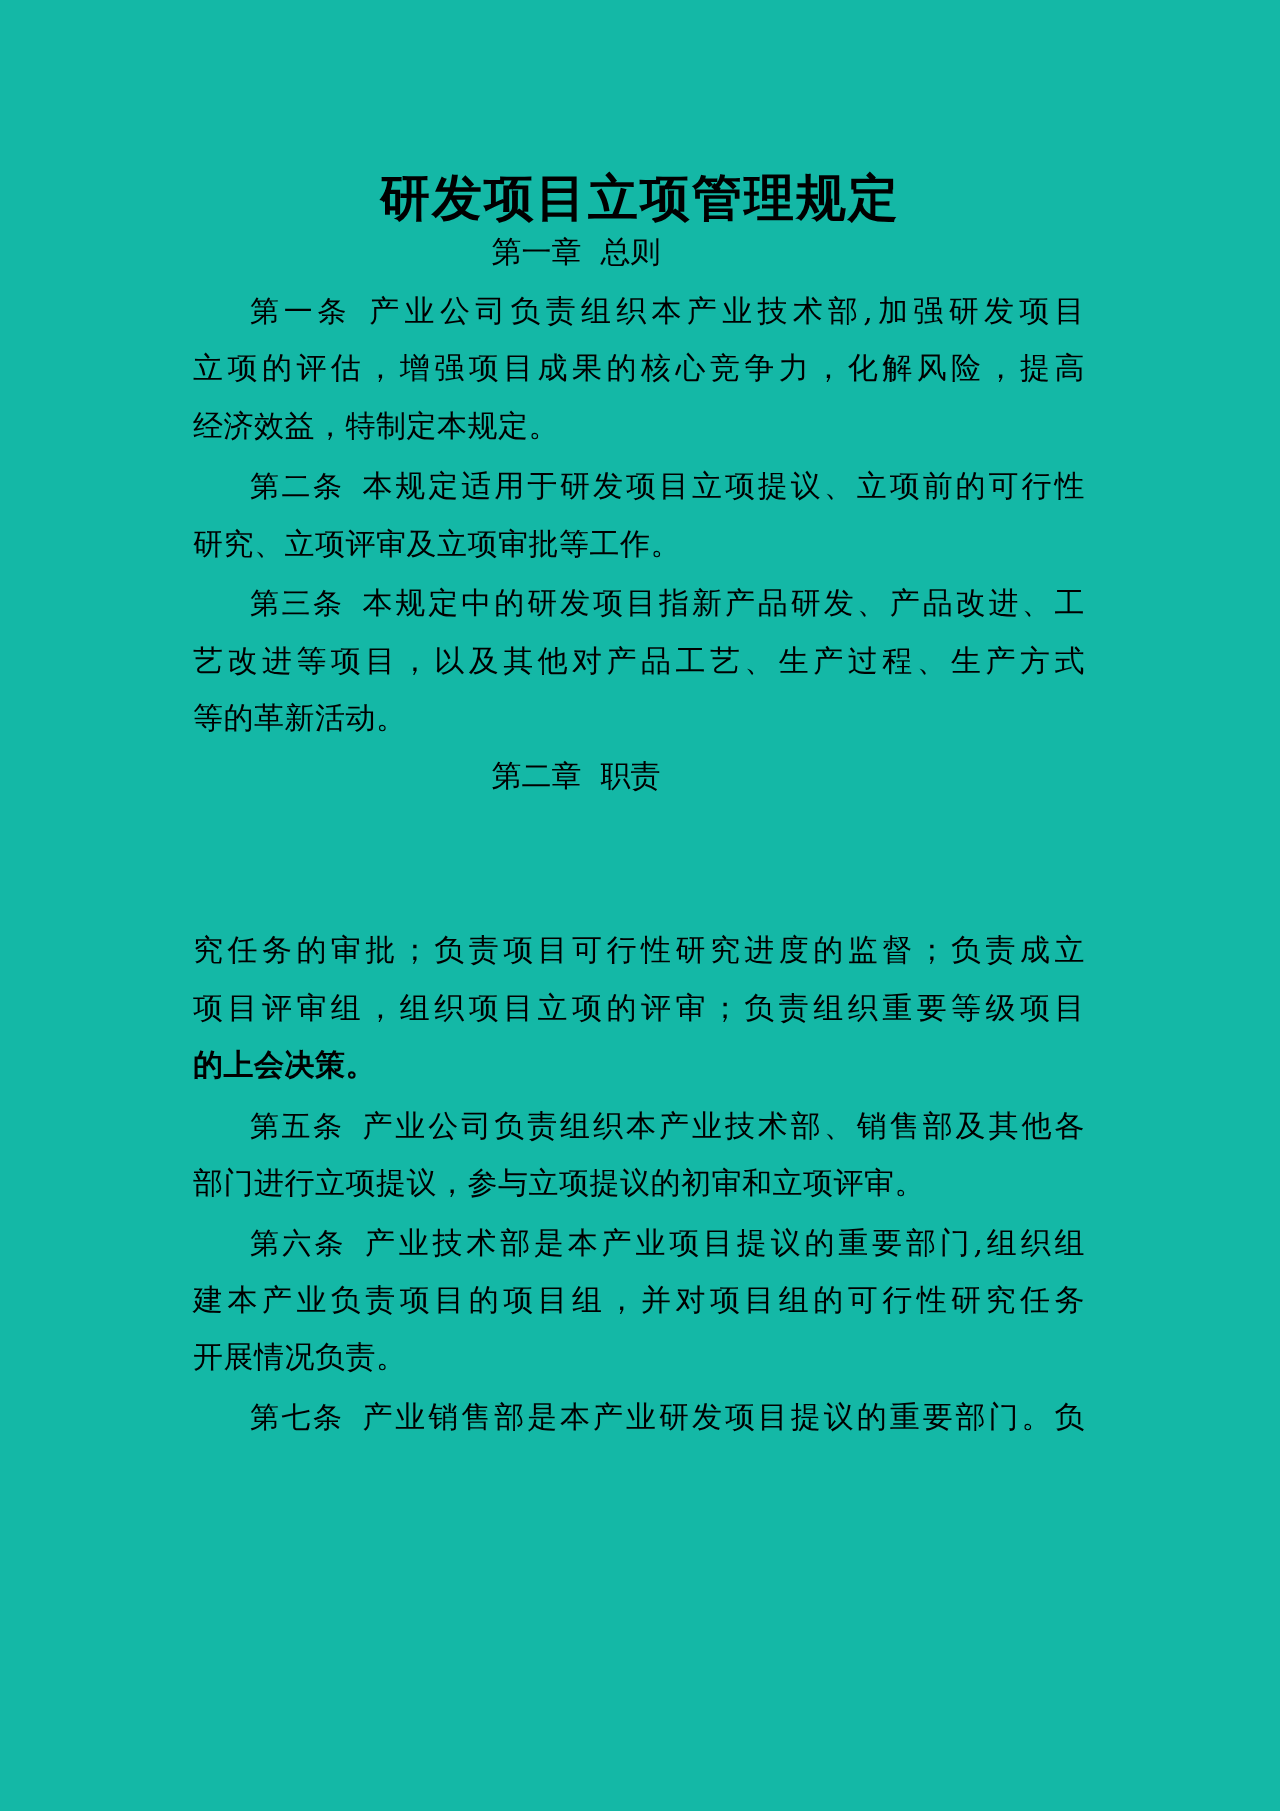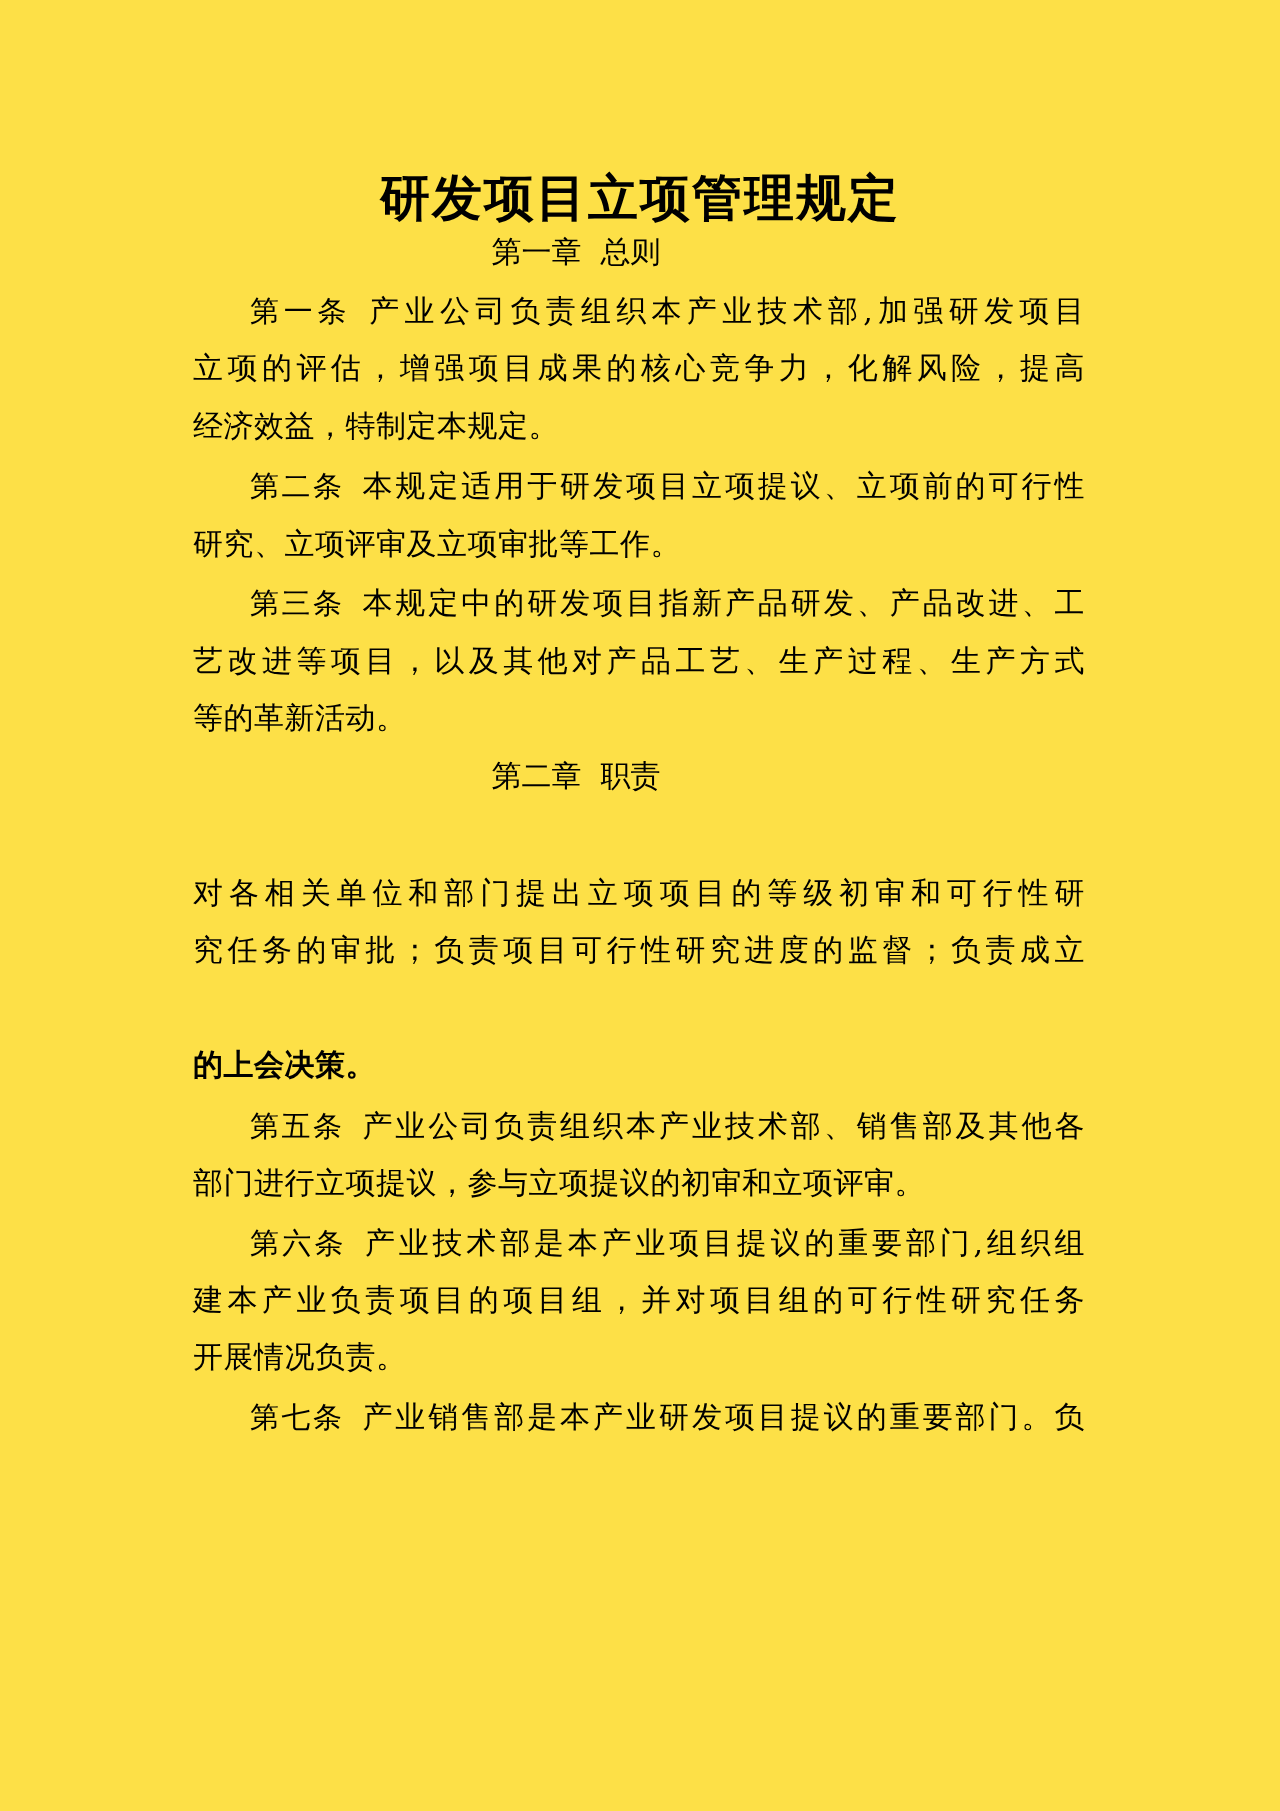--- a/index.html
+++ b/index.html
@@ -14,21 +14,21 @@
       overflow: hidden;
       color: #000000;
       font-family: "DejaVu Serif", "Liberation Serif", serif;
     }
     .page {
       position: absolute;
       left: 0;
       top: 0;
       width: 1280px;
       height: 1811px;
-      background: #fde047;
+      background: #14b8a6;
     }
     .title {
       position: absolute;
       left: 0;
       width: 1280px;
       top: 168px;
       text-align: center;
       font-size: 50px;
       font-weight: bold;
       letter-spacing: 2px;
@@ -88,22 +88,22 @@
   <div class="line last" style="top:524px;">研究、立项评审及立项审批等工作。</div>
 
   <div class="line first" style="top:583px;">
     <span class="art-label">第三条</span><span>本规定中的研发项目指新产品研发、产品改进、工</span>
   </div>
   <div class="line" style="top:641px;">艺改进等项目，以及其他对产品工艺、生产过程、生产方式</div>
   <div class="line last" style="top:698px;">等的革新活动。</div>
 
   <div class="chapter" style="top:756px;">第二章  职责</div>
 
-  <div class="line" style="top:873px;">对各相关单位和部门提出立项项目的等级初审和可行性研</div>
   <div class="line" style="top:930px;">究任务的审批；负责项目可行性研究进度的监督；负责成立</div>
+  <div class="line" style="top:988px;">项目评审组，组织项目立项的评审；负责组织重要等级项目</div>
   <div class="line last" style="top:1045px;font-weight:bold;">的上会决策。</div>
 
   <div class="line first" style="top:1106px;">
     <span class="art-label">第五条</span><span>产业公司负责组织本产业技术部、销售部及其他各</span>
   </div>
   <div class="line last" style="top:1163px;">部门进行立项提议，参与立项提议的初审和立项评审。</div>
 
   <div class="line first" style="top:1223px;">
     <span class="art-label">第六条</span><span>产业技术部是本产业项目提议的重要部门,组织组</span>
   </div>

